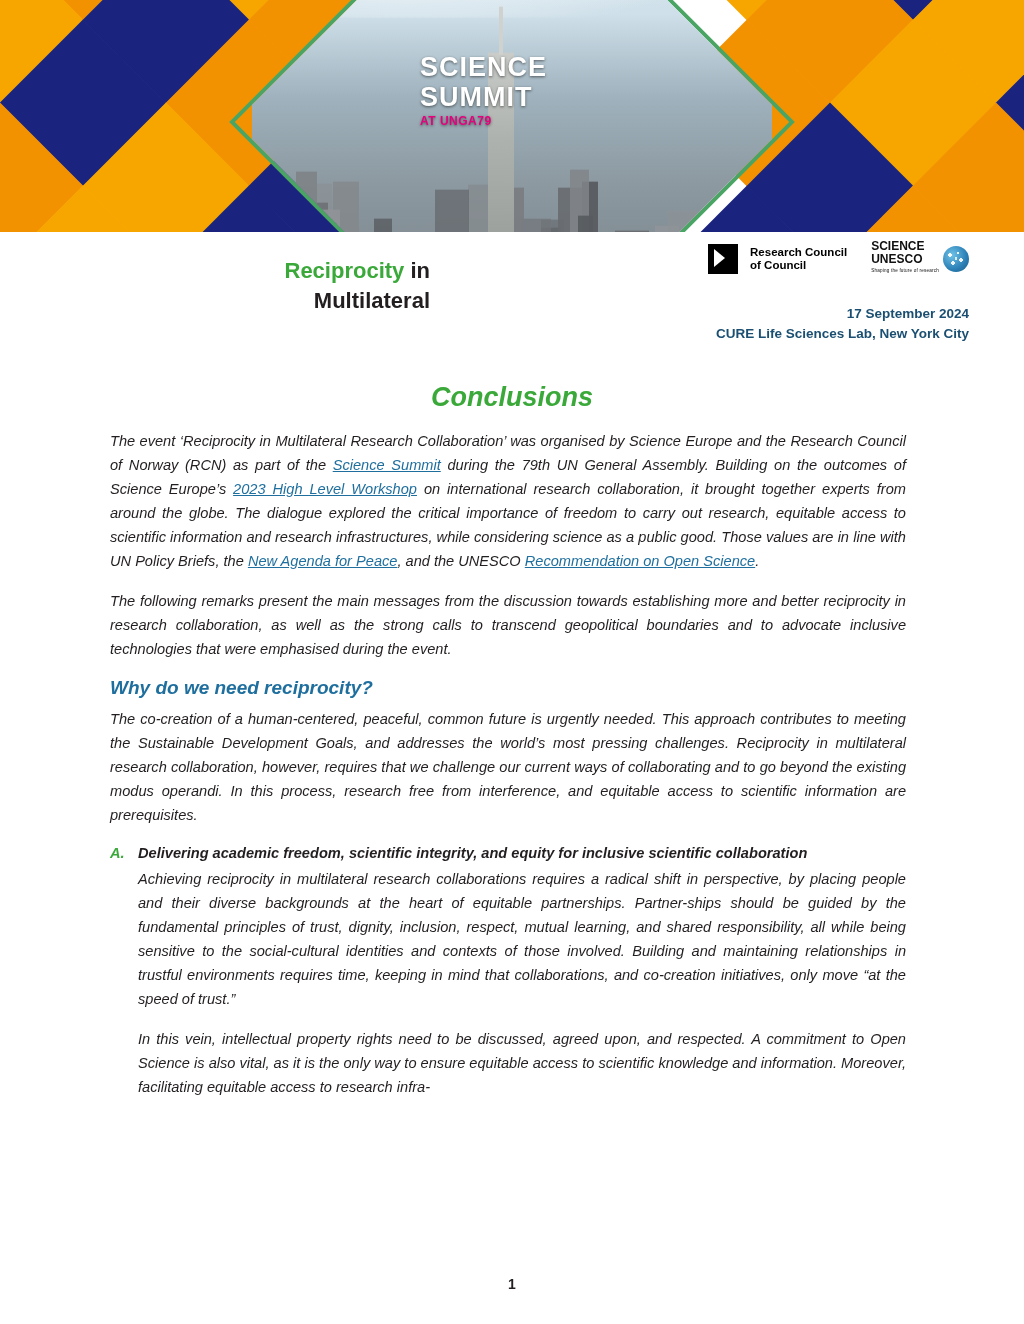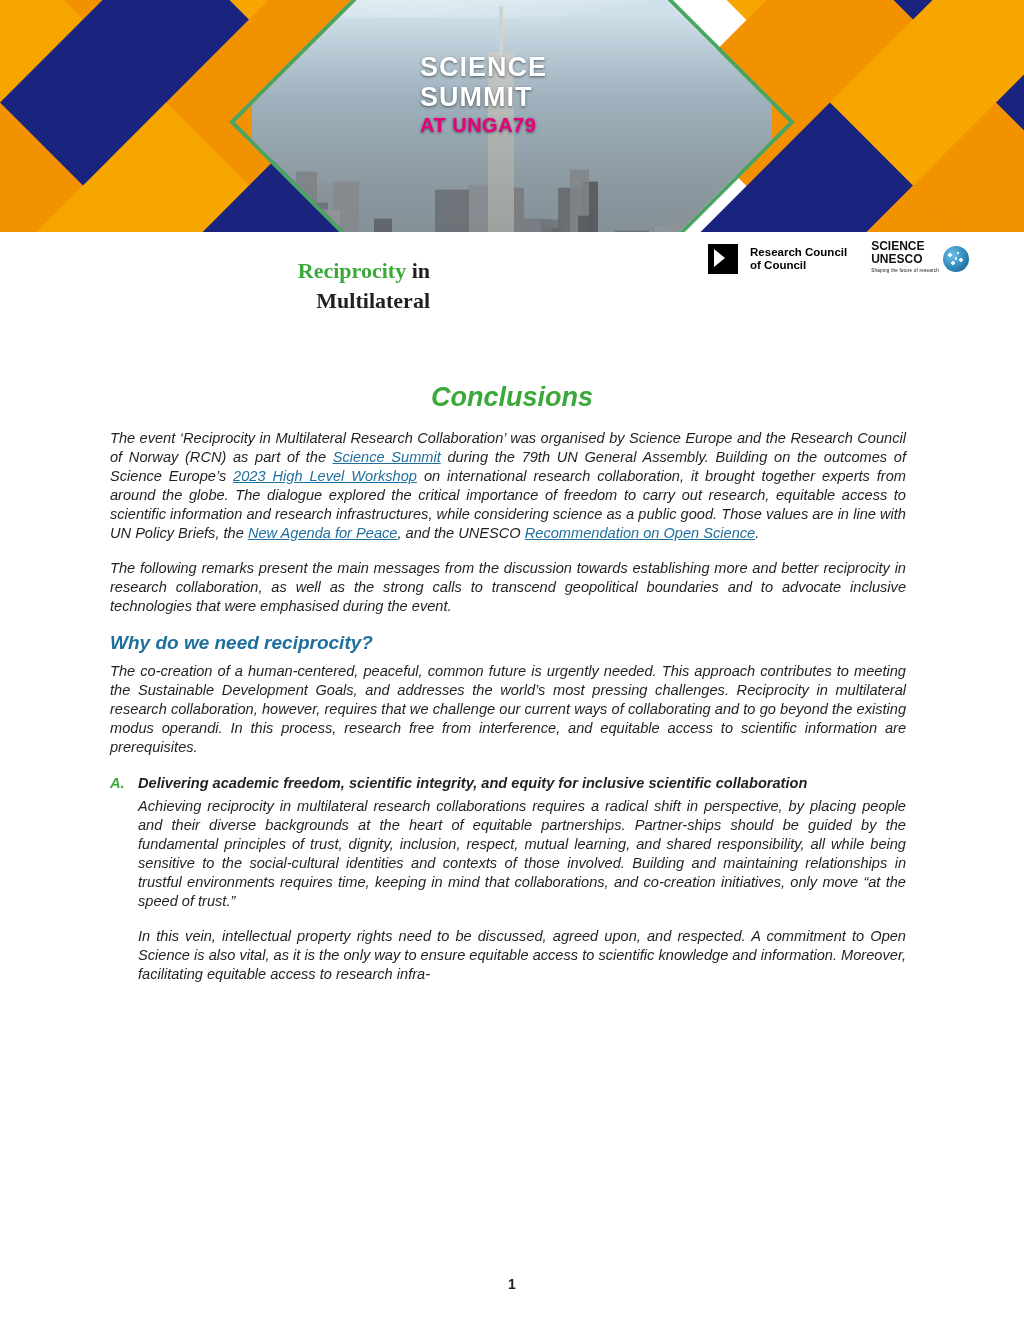--- a/index.html
+++ b/index.html
@@ -68,38 +68,37 @@
   .title-block{
     position:absolute;
     left:420px;top:52px;
     z-index:8;
     text-shadow:0 1px 3px rgba(0,0,0,.55);
   }
   .ss-l1,.ss-l2{
     font-size:27px;font-weight:bold;color:#ffffff;letter-spacing:1px;line-height:30px;
   }
   .ss-l3{
-    font-size:20px;font-weight:bold;color:#e6007e;letter-spacing:.5px;margin-top:2px;
+    font-size:12px;font-weight:bold;color:#e6007e;letter-spacing:.5px;margin-top:2px;
   }
 
   
   .subhead{
     position:relative;
     height:150px;
   }
   .doc-title{
     position:absolute;
     left:50px;top:24px;
     width:380px;
     text-align:right;
     font-size:22px;
     line-height:30px;
     font-weight:bold;
     color:#231f20;
-    font-family:Liberation Serif, serif;
   }
   .doc-title .green{color:#3aa93a;}
   .logos{
     position:absolute;
     right:55px;top:8px;
     display:flex;align-items:center;gap:24px;
   }
   .rcn-logo{display:flex;align-items:center;gap:12px;}
   .rcn-mark{
     width:30px;height:30px;background:#000;position:relative;
@@ -145,21 +144,21 @@
   h1.conclusions{
     margin:0 0 16px 0;
     text-align:center;
     font-size:27px;
     color:#3aa93a;
     font-weight:bold;
   }
   p.body{
     margin:0 8px 16px 0;
     font-size:14.6px;
-    line-height:19px;
+    line-height:24px;
     text-align:justify;
     color:#231f20;
   }
   a.link{
     color:#1f6f9e;
     text-decoration:underline;
   }
   h2.sec{
     margin:16px 0 8px 0;
     text-align:left;
@@ -296,20 +295,24 @@
     <div class="se-logo">
       <div class="se-text">
         <div>SCIENCE</div>
         <div>UNESCO</div>
         <span class="sub">Shaping the future of research</span>
       </div>
       <div class="se-dot"></div>
     </div>
   </div>
 
+  <div class="event-meta">
+    <div>17 September 2024</div>
+    <div>CURE Life Sciences Lab, New York City</div>
+  </div>
 </div>
 
 <div class="content">
   <h1 class="conclusions">Conclusions</h1>
 
   <p class="body"><span>The event ‘Reciprocity in Multilateral Research Collaboration’ was organised by Science Europe and the Research Council of Norway (RCN) as part of the </span><a class="link" href="#">Science Summit</a><span> during the 79th UN General Assembly. Building on the outcomes of Science Europe’s </span><a class="link" href="#">2023 High Level Workshop</a><span> on international research collaboration, it brought together experts from around the globe. The dialogue explored the critical importance of freedom to carry out research, equitable access to scientific information and research infrastructures, while considering science as a public good. Those values are in line with UN Policy Briefs, the </span><a class="link" href="#">New Agenda for Peace</a><span>, and the UNESCO </span><a class="link" href="#">Recommendation on Open Science</a><span>.</span></p>
 
   <p class="body">The following remarks present the main messages from the discussion towards establishing more and better reciprocity in research collaboration, as well as the strong calls to transcend geopolitical boundaries and to advocate inclusive technologies that were emphasised during the event.</p>
 
   <h2 class="sec">Why do we need reciprocity?</h2>

